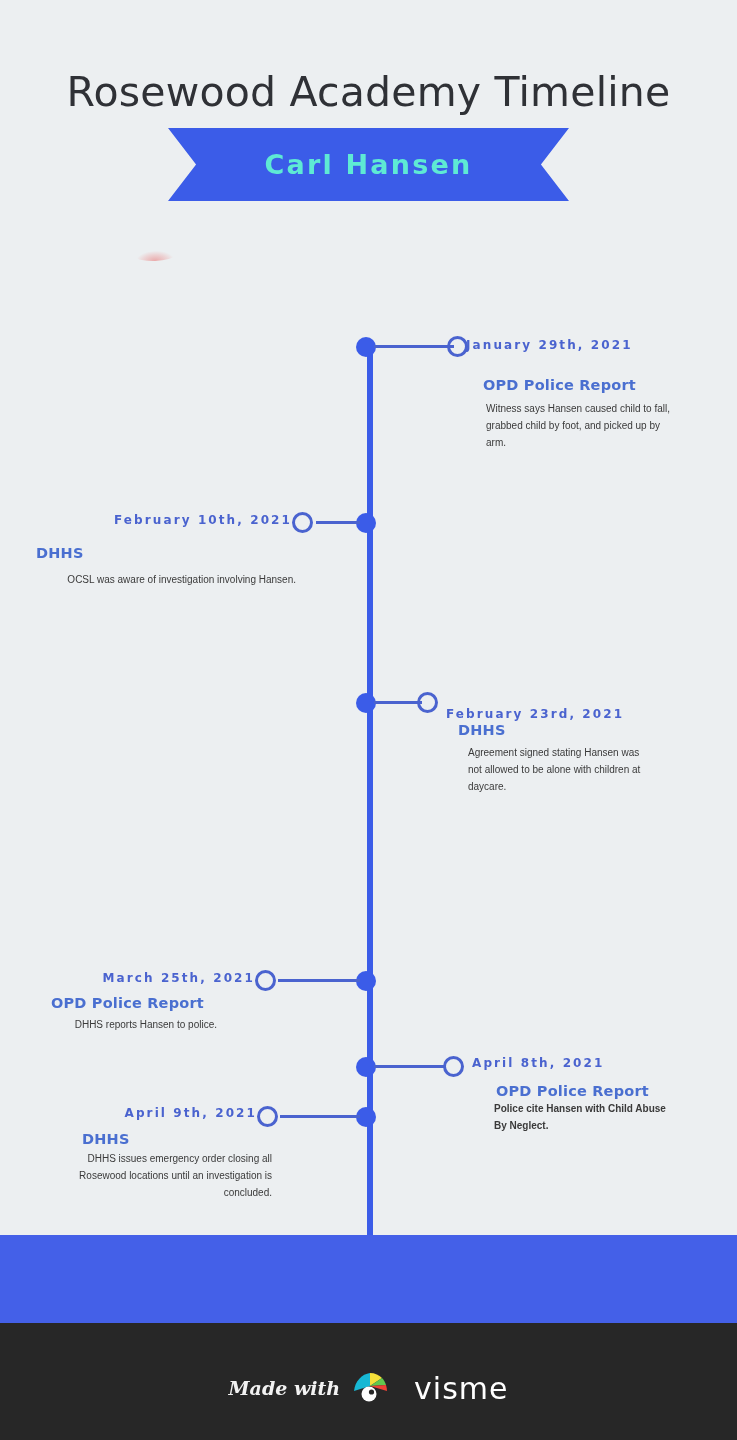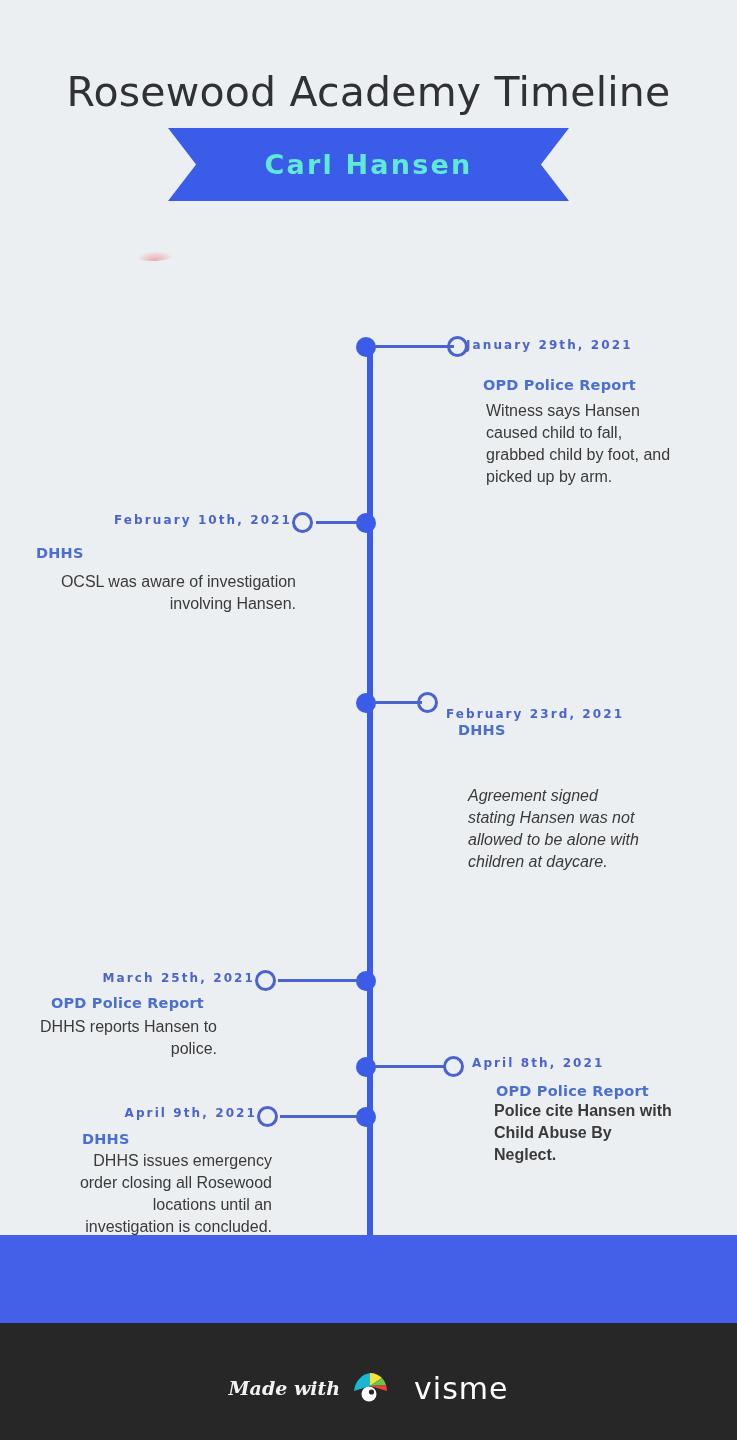--- a/index.html
+++ b/index.html
@@ -78,22 +78,22 @@
   .subtitle {
     position:absolute;
     font-size:14.5px; font-weight:bold;
     color:#4a6fd0;
     letter-spacing:.2px;
     white-space:nowrap;
     font-family:"DejaVu Sans", sans-serif;
   }
   .body {
     position:absolute;
-    font-size:16px;
-    line-height:22px;
+    font-size:10px;
+    line-height:17px;
     color:#3a3a3a;
     font-family:"Liberation Sans", sans-serif;
   }
   .align-right { text-align:right; }
   .align-left  { text-align:left; }
 
   
   .blue-band {
     position:absolute; left:0; top:1235px;
     width:737px; height:88px;
@@ -153,21 +153,21 @@
     <div class="subtitle align-left" style="left:36px; top:545px;">DHHS</div>
     <div class="body align-right" style="left:40px; top:571px; width:256px;">OCSL was aware of investigation involving Hansen.</div>
   </div>
 
   <div class="entry">
     <div class="dot" style="top:693px;"></div>
     <div class="connector" style="left:374px; top:701px; width:48px;"></div>
     <div class="ring" style="left:417px; top:692px;"></div>
     <div class="date align-left" style="left:446px; top:694px;margin-top:13px;">February 23rd, 2021</div>
     <div class="subtitle align-left" style="left:458px; top:722px;">DHHS</div>
-    <div class="body align-left" style="left:468px; top:785px; width:175px;font-style:italic;">Agreement signed stating Hansen was not allowed to be alone with children at daycare.</div>
+    <div class="body align-left" style="left:468px; top:744px; width:175px;">Agreement signed stating Hansen was not allowed to be alone with children at daycare.</div>
   </div>
 
   <div class="entry">
     <div class="dot" style="top:971px;"></div>
     <div class="connector" style="left:278px; top:979px; width:82px;"></div>
     <div class="ring" style="left:255px; top:970px;"></div>
     <div class="date align-right" style="right:482px; top:971px;margin-left:35px;">March 25th, 2021</div>
     <div class="subtitle align-left" style="left:51px; top:995px;">OPD Police Report</div>
     <div class="body align-right" style="left:40px; top:1016px; width:177px;">DHHS reports Hansen to police.</div>
   </div>

